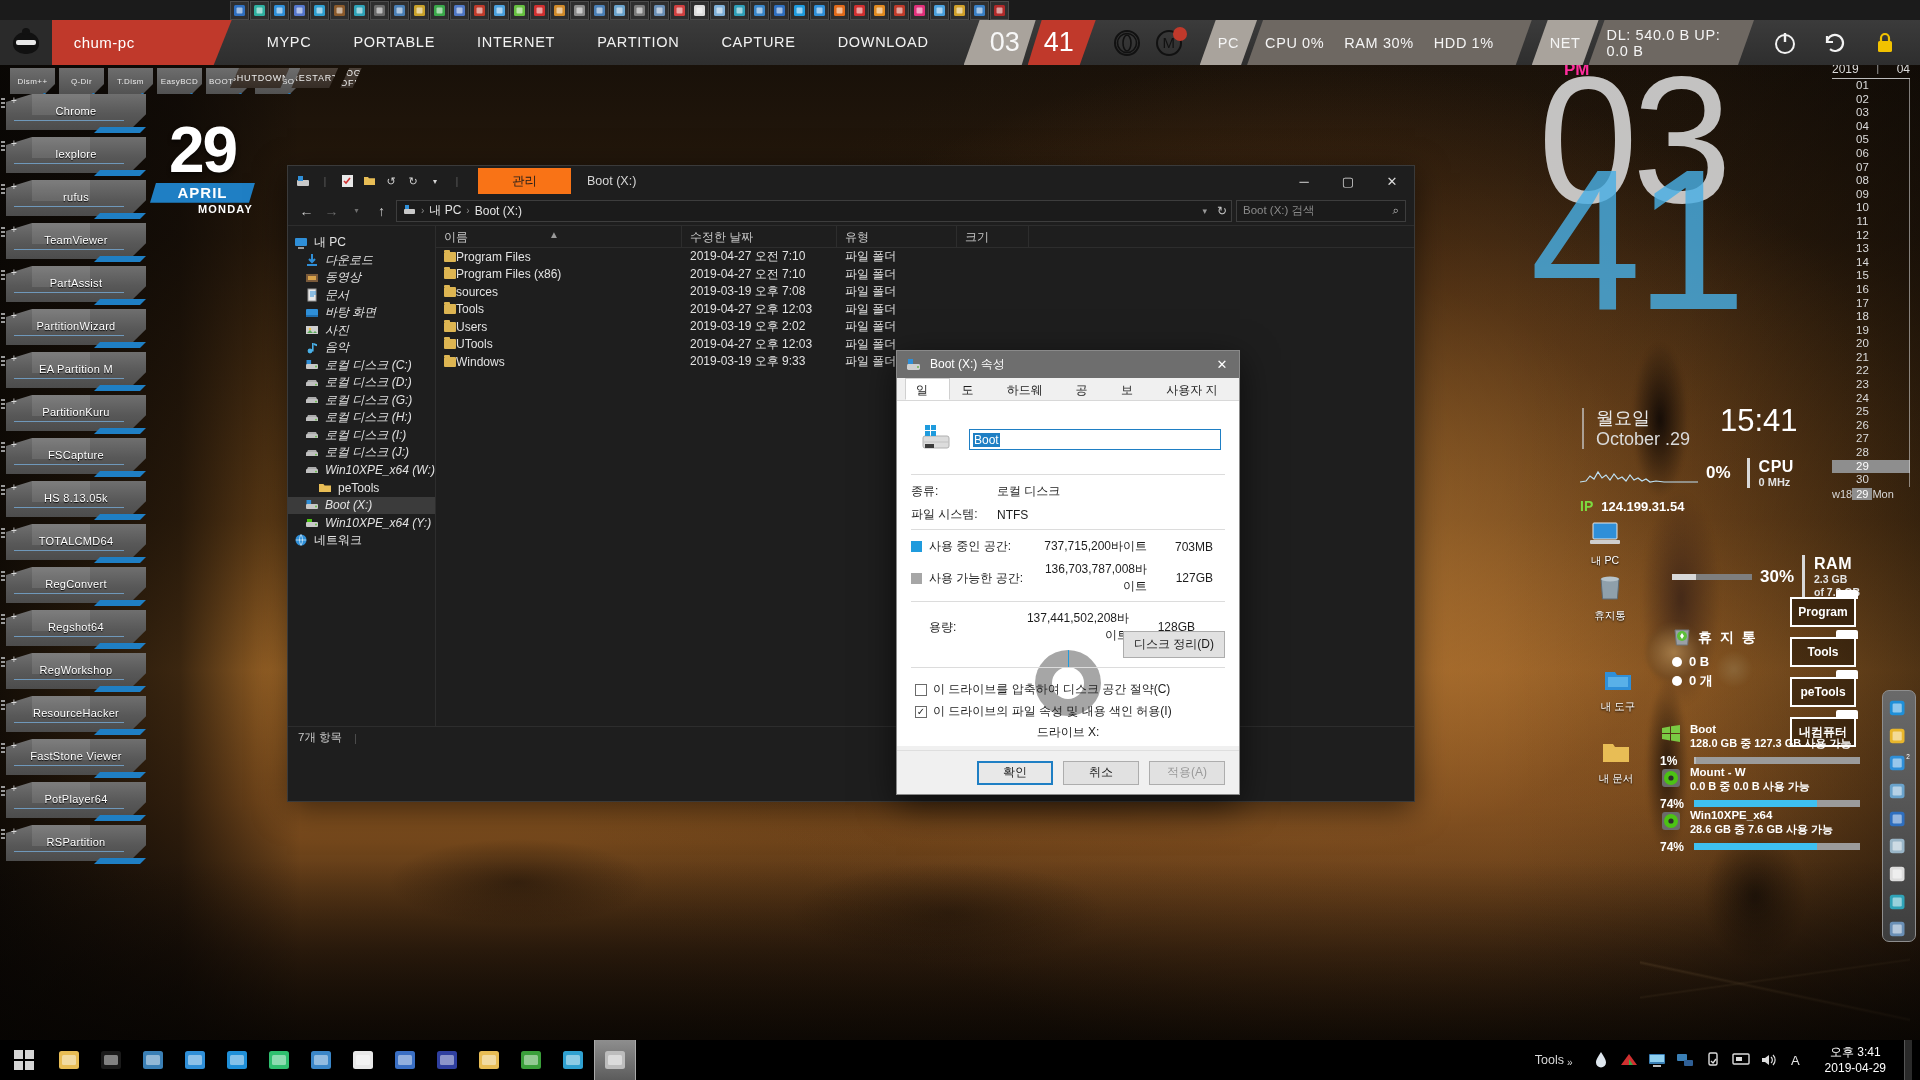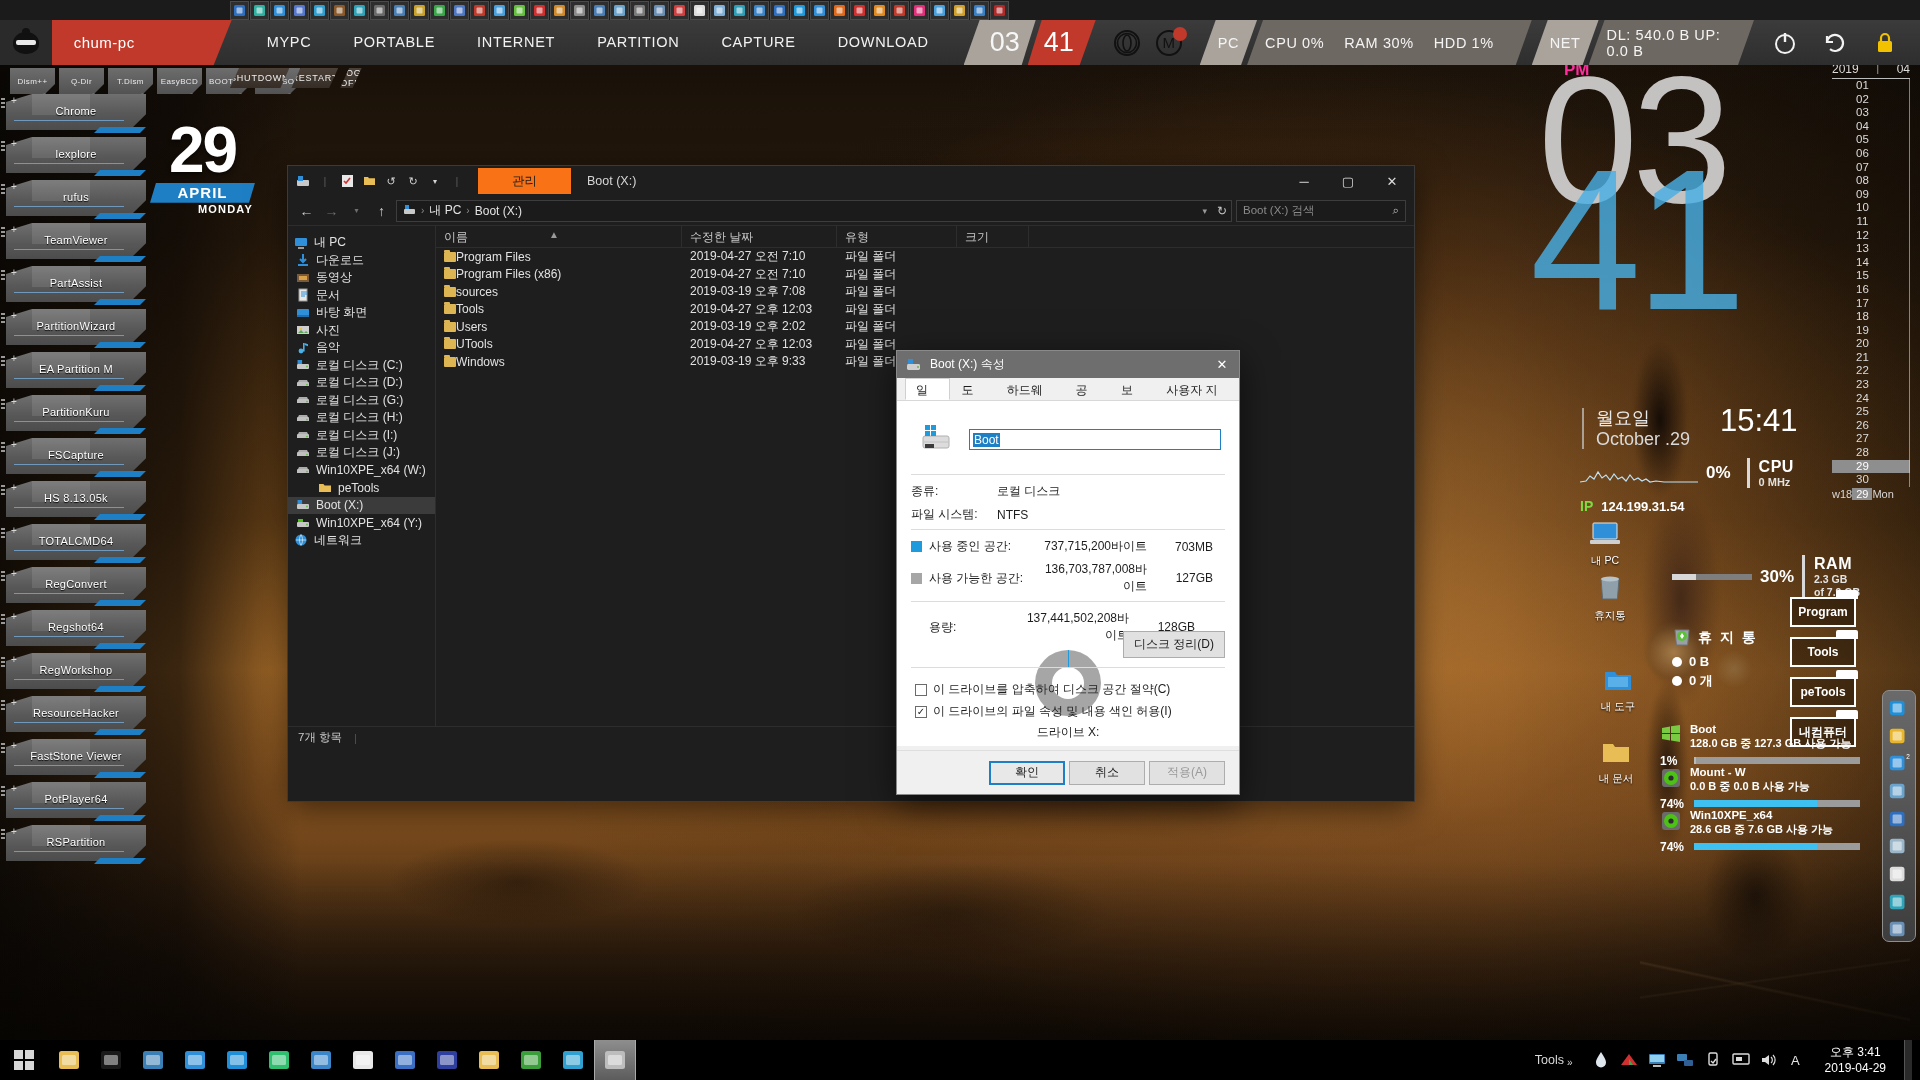--- a/index.html
+++ b/index.html
@@ -272,21 +272,21 @@
     width: 148px; background: #1e1e1e; border-right: 1px solid #2d2d2d;
     padding-top: 8px; overflow: hidden;
   }
   .tnode {
     display: flex; align-items: center; gap: 6px; height: 17.5px;
     font-size: 12px; color: #e2e2e2; cursor: pointer; padding-left: 6px; white-space: nowrap;
   }
   .tnode.sel { background: #3b3b3b; }
   .tnode .ic { width: 14px; height: 14px; flex: 0 0 14px; display:flex; align-items:center; justify-content:center; }
   .tnode.d1 { padding-left: 6px; }
-  .tnode.d2 { padding-left: 8px; }
+  .tnode.d2 { padding-left: 17px; font-style: italic; }
   .tnode.d3 { padding-left: 30px; }
   #ex-list { flex: 1; background: #1e1e1e; position: relative; }
   #ex-head {
     height: 22px; display: flex; align-items: center; color: #c9c9c9; font-size: 12px;
     border-bottom: 1px solid #2d2d2d; position: relative;
   }
   .hcell { padding-left: 8px; border-right: 1px solid #2d2d2d; height: 22px; line-height: 22px; cursor: pointer; }
   .hcell.c-name { width: 246px; position: relative; }
   .hcell.c-date { width: 155px; }
   .hcell.c-type { width: 120px; }
@@ -378,21 +378,21 @@
   #pd-hr2 { position: absolute; left: 14px; right: 14px; bottom: 78px; height: 1px; background: #dcdcdc; }
   .pd-chk { position: absolute; left: 18px; display: flex; align-items: center; font-size: 12px; gap: 6px; cursor: pointer; margin-top: 13px; }
   .cbox {
     width: 12px; height: 12px; border: 1px solid #6b6b6b; background: #fff;
     display: flex; align-items: center; justify-content: center; font-size: 10px; color: #222; line-height: 1;
   }
   #pd-chk1 { bottom: 48px; }
   #pd-chk2 { bottom: 26px; }
   #pd-footer {
     position: absolute; left: 0; right: 0; bottom: 0; height: 44px; background: #f0f0f0;
-    display: flex; align-items: center; justify-content: flex-end; gap: 4px; padding-right: 14px;
+    display: flex; align-items: center; justify-content: flex-end; gap: 10px; padding-right: 14px;
     border-top: 1px solid #dedede;
   }
   .pbtn {
     min-width: 76px; height: 24px; background: #e1e1e1; border: 1px solid #adadad;
     font-size: 12px; display: flex; align-items: center; justify-content: center; cursor: pointer;
   }
   .pbtn.default { border: 2px solid #1f7fc4; background: #e8e8e8; }
   .pbtn.disabled { color: #9a9a9a; }
 
   

